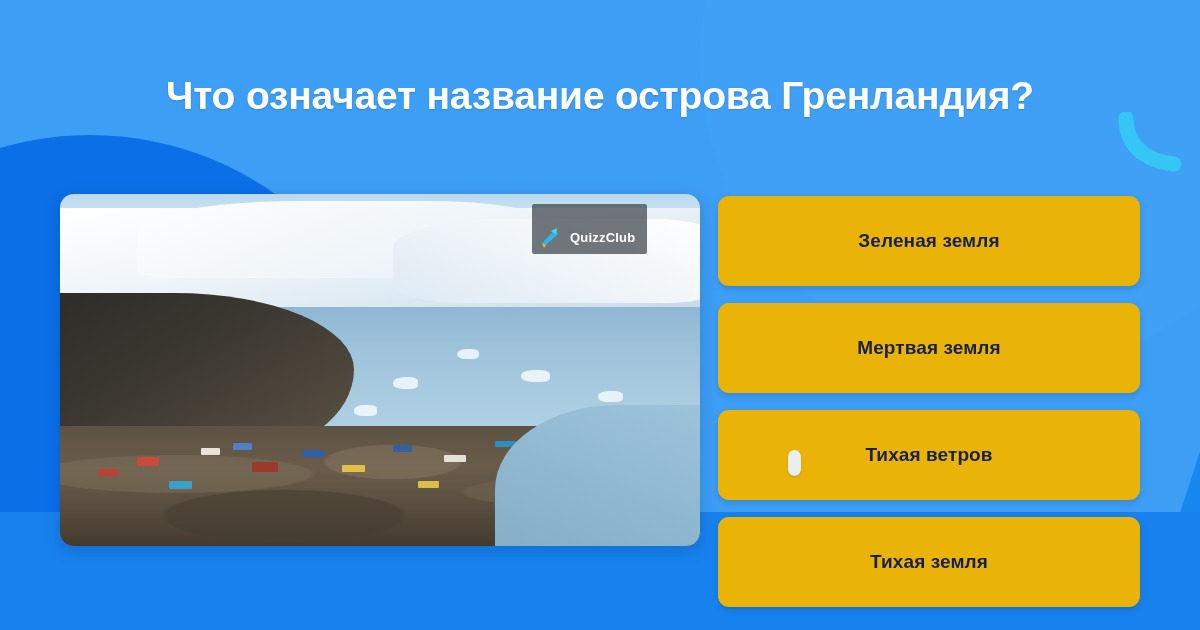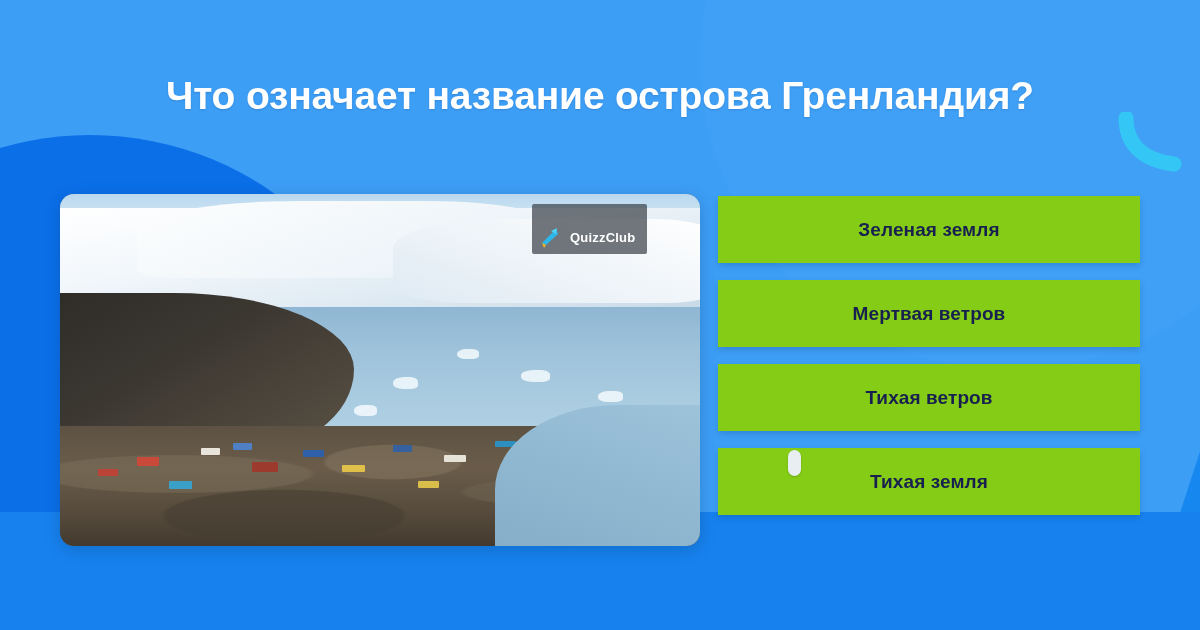--- a/index.html
+++ b/index.html
@@ -144,24 +144,24 @@
   }
 
   
   .answers {
     position:absolute;
     left:718px; top:196px;
     width:422px;
   }
   .answer {
     position:relative;
-    height:67px;
+    height:90px;
     margin-bottom:17px;
-    background:#84cc16;
-    border-radius:0;
+    background:#eab308;
+    border-radius:11px;
     display:flex;
     align-items:center;
     justify-content:center;
     box-shadow:0 3px 6px rgba(0,40,90,.18);
     cursor:pointer;
   }
   .answer:last-child { margin-bottom:0; }
   .answer-label {
     color:#18204f;
     font-size:19px;
@@ -243,21 +243,21 @@
       </svg>
       <span class="wm-text">QuizzClub</span>
     </div>
   </div>
 
   <div class="answers">
     <div class="answer">
       <span class="answer-label">Зеленая земля</span>
     </div>
     <div class="answer">
-      <span class="answer-label">Мертвая ветров</span>
+      <span class="answer-label">Мертвая земля</span>
     </div>
     <div class="answer">
       <span class="answer-label">Тихая ветров</span>
     </div>
     <div class="answer">
       <span class="answer-label">Тихая земля</span>
     </div>
   </div>
 
   <div class="scroll-thumb"></div>

